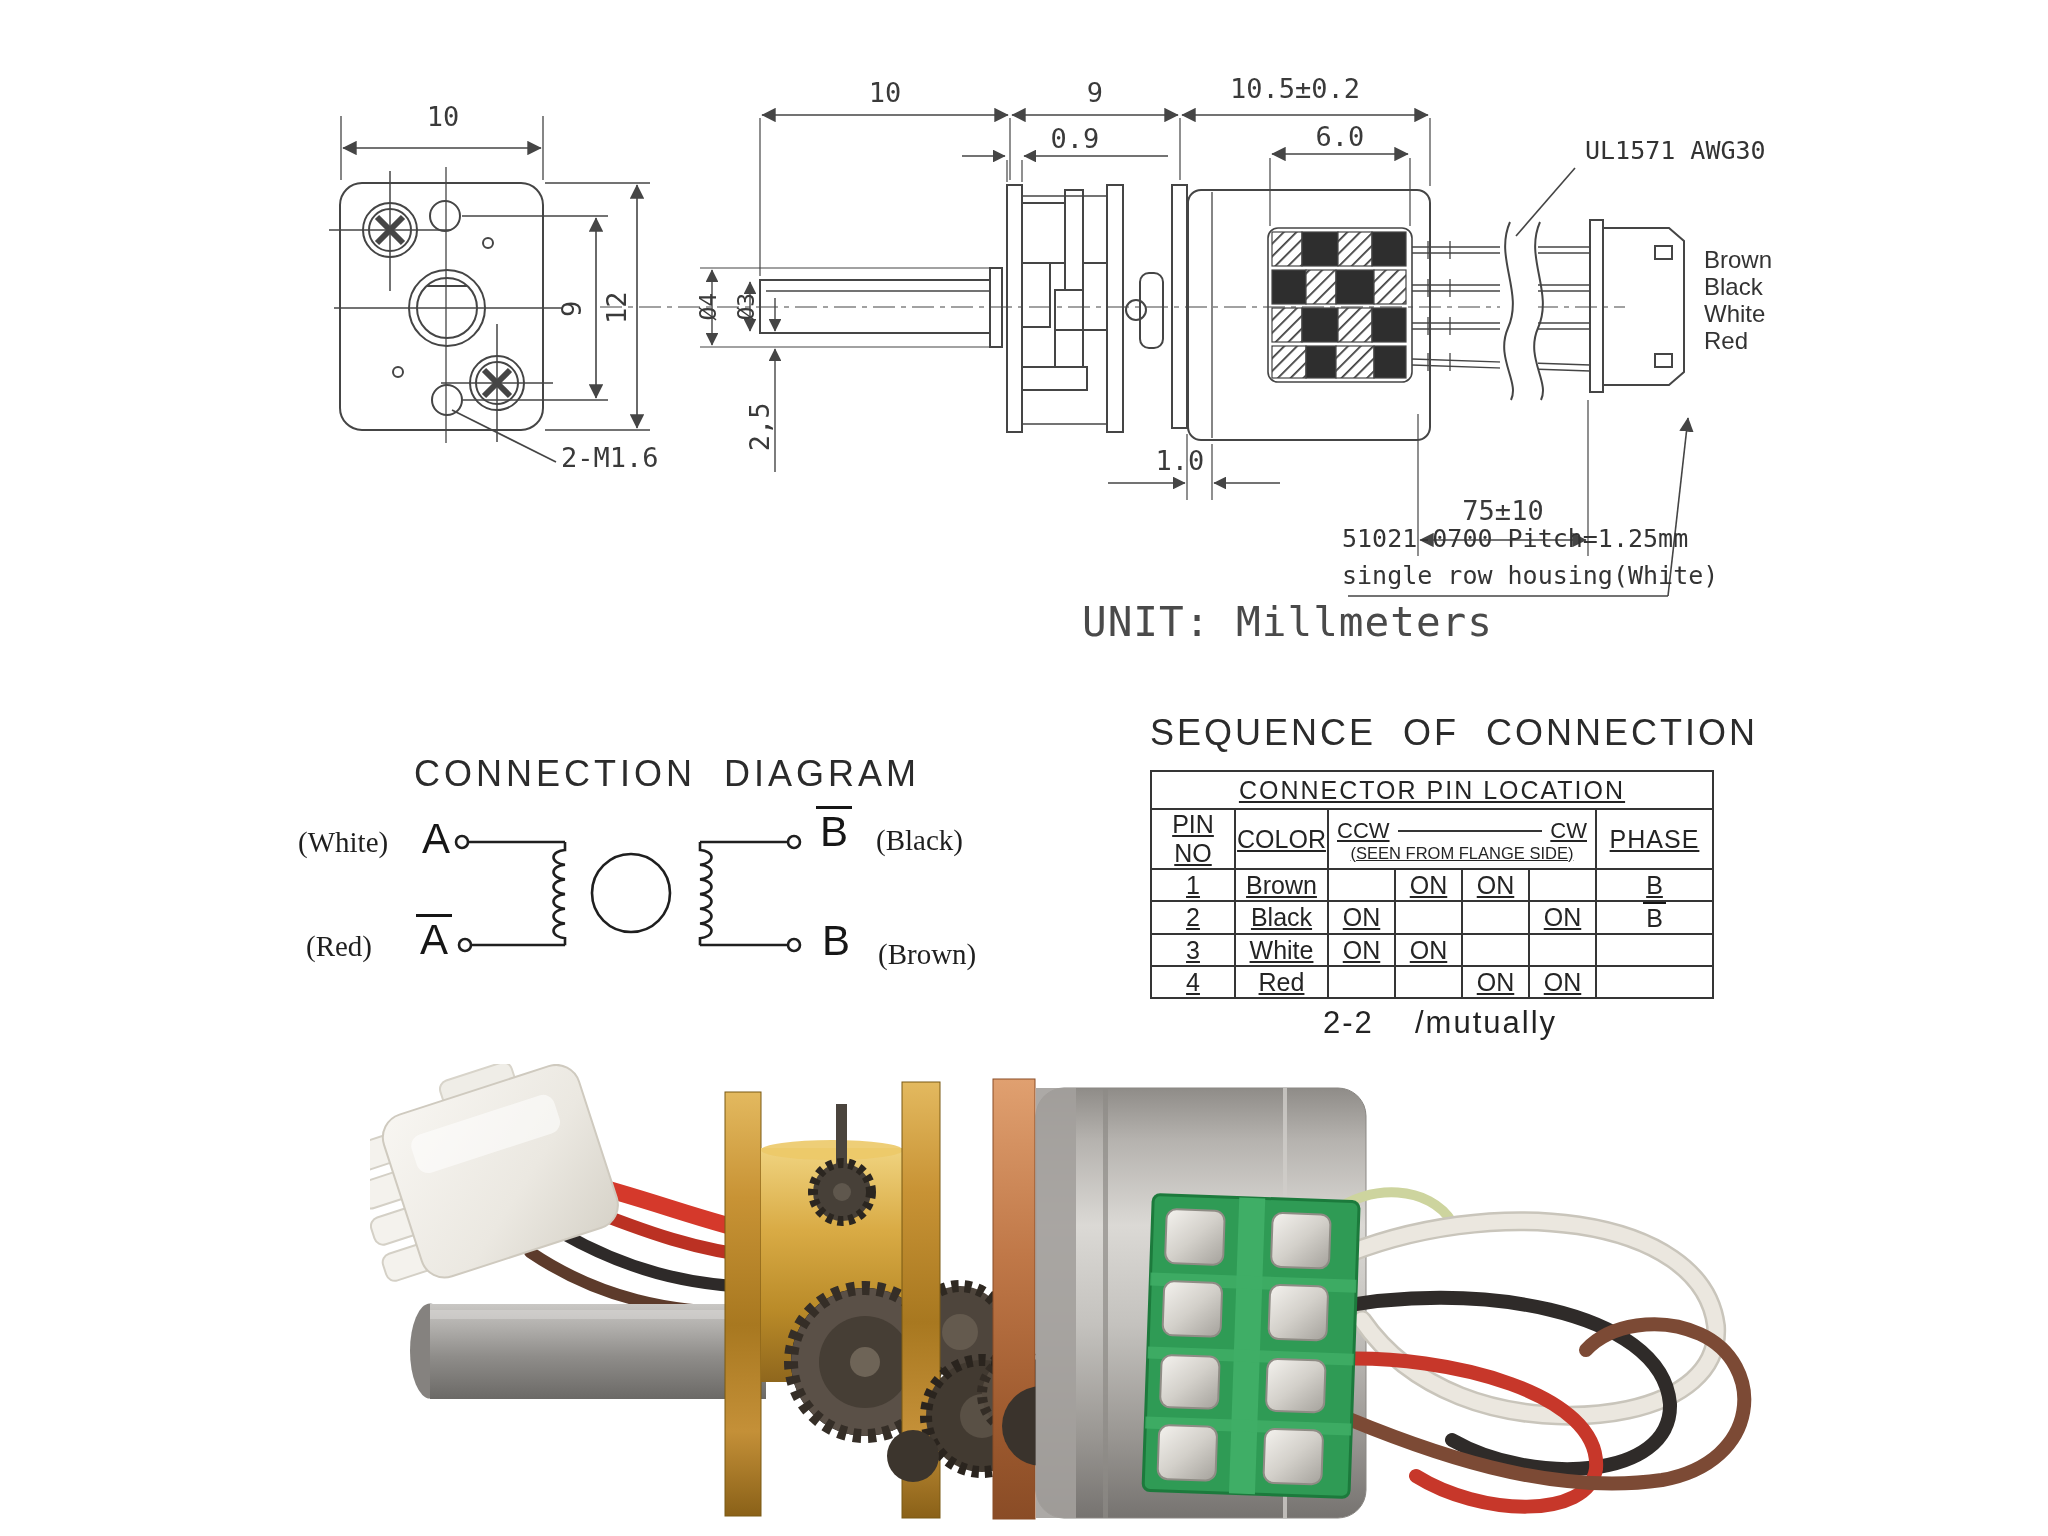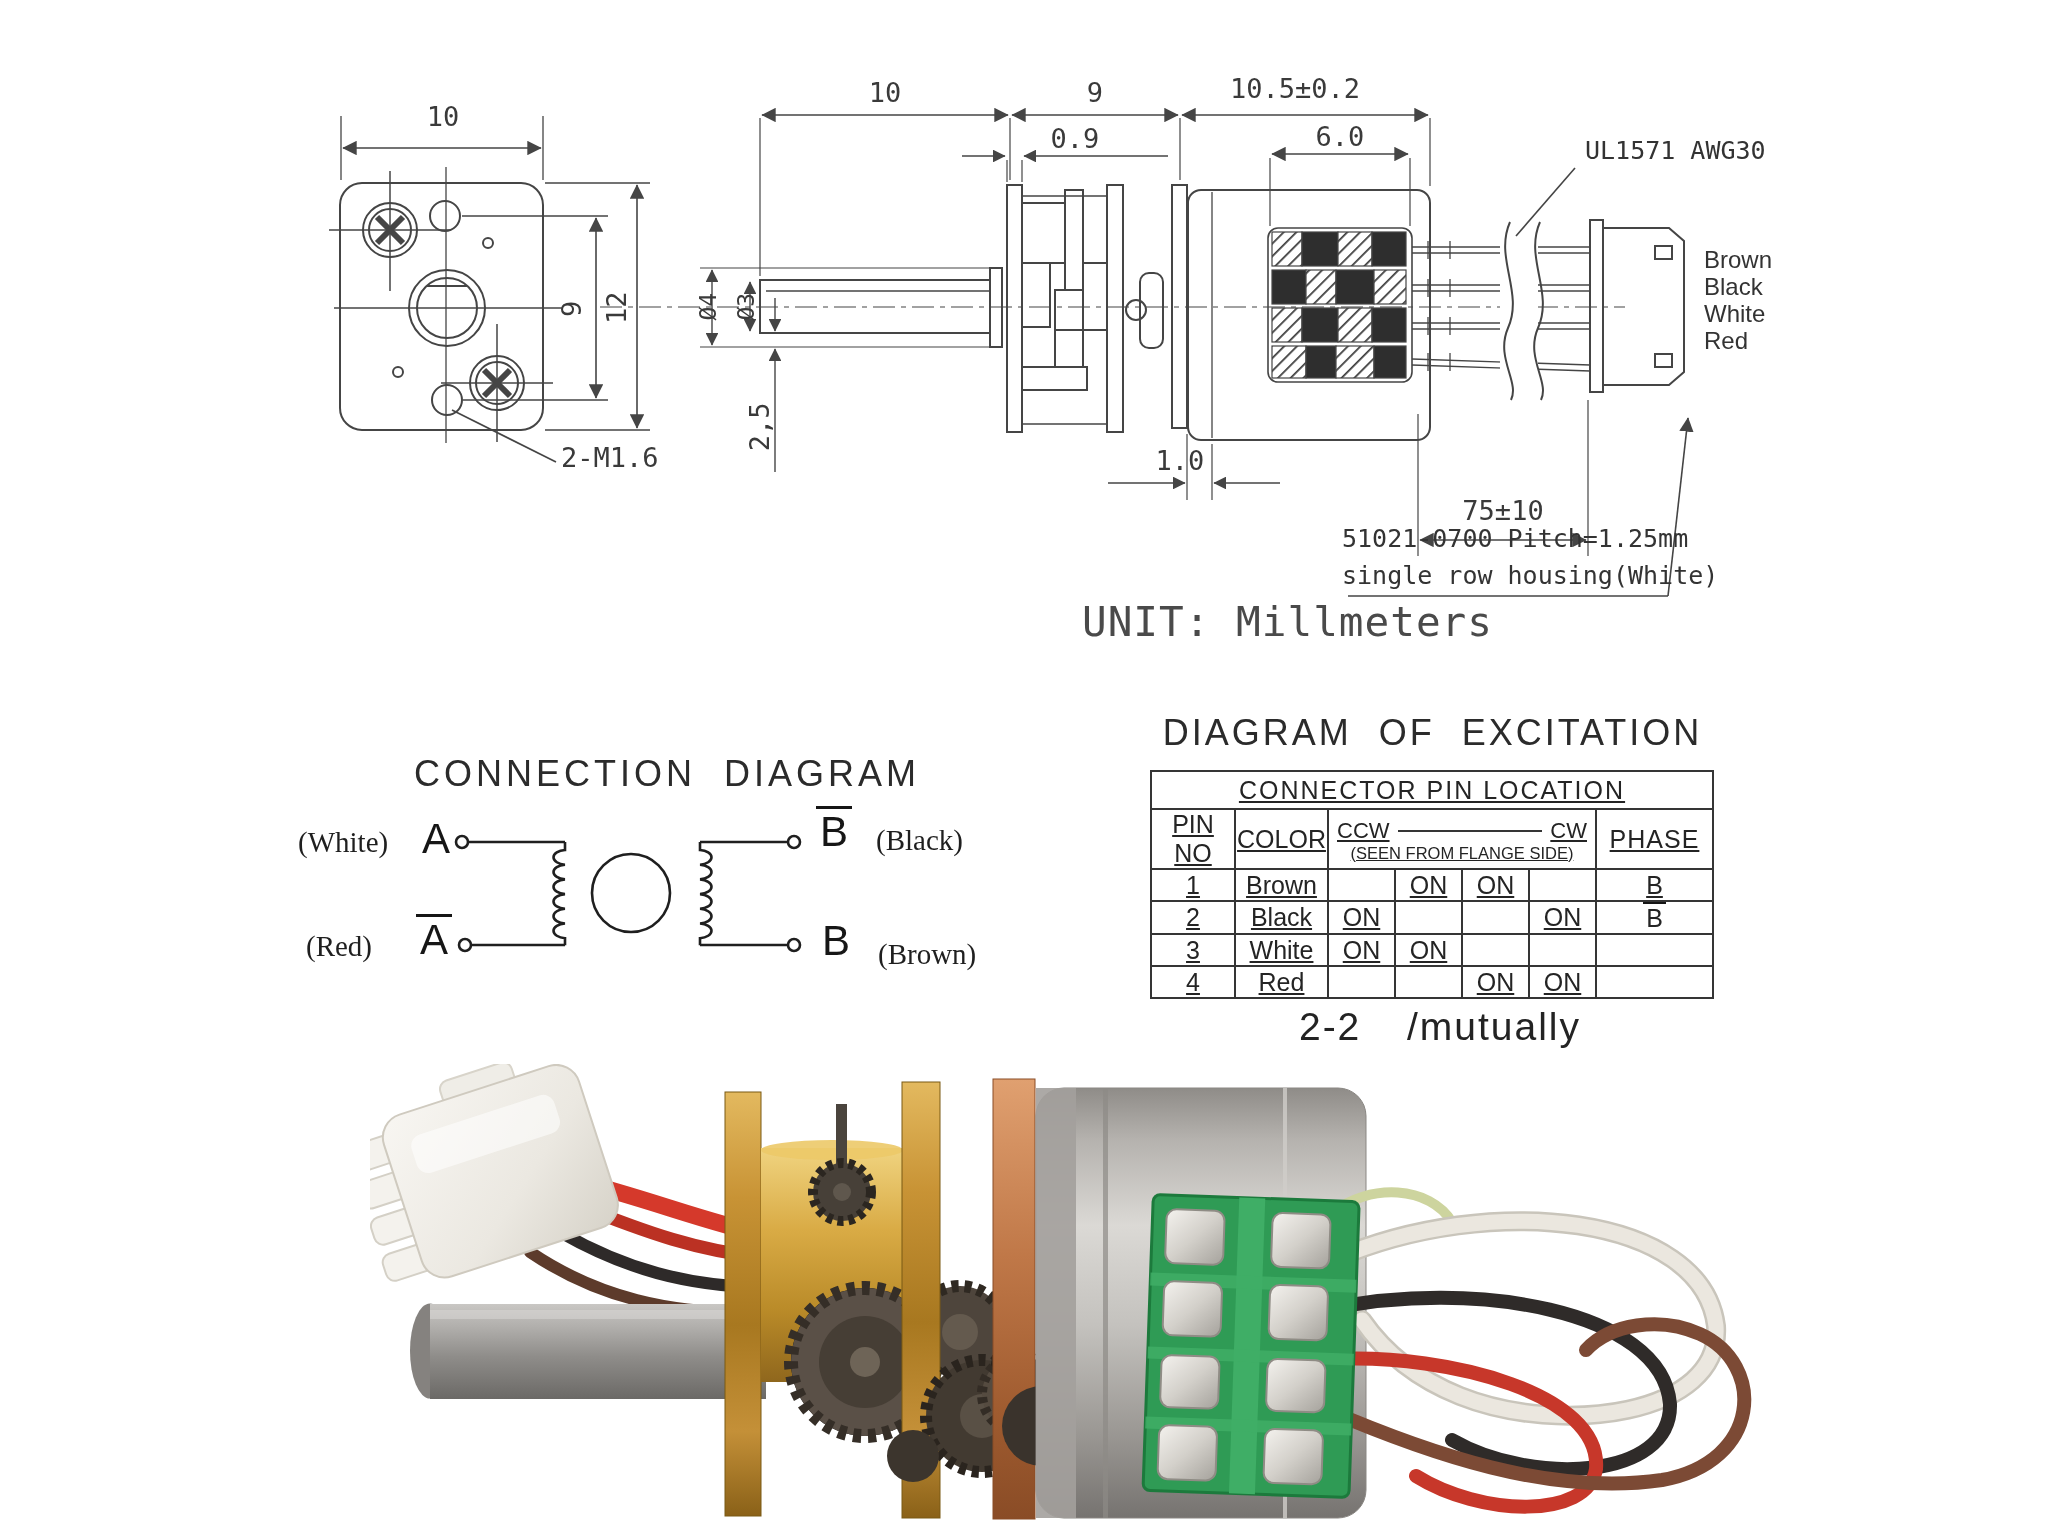--- a/index.html
+++ b/index.html
@@ -27,21 +27,21 @@
   table.exc td{border:2px solid #353535;text-align:center;padding:0;overflow:hidden;
                font-size:25px;color:#242424;text-decoration:underline;}
   td.thead{font-size:26px;letter-spacing:2px;}
   td.colhead{font-size:22px;letter-spacing:0px;}
   .ccwrow{display:flex;align-items:center;justify-content:space-between;padding:2px 8px 0 8px;font-size:22px;}
   .ccwline{flex:1;height:0;border-top:2px solid #353535;margin:0 8px;}
   .dirnote{font-size:16.5px;letter-spacing:0px;white-space:nowrap;}
   .phhead{font-size:25px;letter-spacing:1px;}
   td.vb{vertical-align:bottom;}
   td.vt{vertical-align:top;}
-  .foot{font-size:39px;color:#232323;letter-spacing:2px;word-spacing:10px;white-space:pre;}
+  .foot{font-size:31px;color:#232323;letter-spacing:2px;word-spacing:10px;white-space:pre;}
 </style>
 </head>
 <body>
 
 <div class="canvas">
 
   <svg class="abs" style="left:0;top:0" width="2048" height="1536" viewBox="0 0 2048 1536">
     <defs>
       <marker id="arr" viewBox="0 0 10 10" refX="9.5" refY="5" markerWidth="9" markerHeight="9" orient="auto-start-reverse">
           <path d="M0,0 L10,5 L0,10 z" fill="#454545"></path>
@@ -258,21 +258,21 @@
   <div class="abs unitnote" style="left:1082px;top:598px">UNIT: Millmeters</div>
   <div class="abs serifl" style="left:298px;top:826px">(White)</div>
   <div class="abs term" style="left:422px;top:818px">A</div>
   <div class="abs serifl" style="left:306px;top:930px">(Red)</div>
   <div class="abs term" style="left:416px;top:914px"><span class="ov">A</span></div>
   <div class="abs term" style="left:816px;top:806px"><span class="ov">B</span></div>
   <div class="abs serifl" style="left:876px;top:824px">(Black)</div>
   <div class="abs term" style="left:822px;top:920px">B</div>
   <div class="abs serifl" style="left:878px;top:938px">(Brown)</div>
 
-  <div class="abs sectitle" style="left:1150px;top:712px;width:565px;text-align:center;letter-spacing:3px">DIAGRAM OF EXCITATION</div>
+  <div class="abs sectitle" style="left:1150px;top:712px;width:565px;text-align:center;letter-spacing:3px">SEQUENCE OF CONNECTION</div>
 
   <div class="abs" style="left:1150px;top:770px">
     <table class="exc">
       <colgroup>
           <col style="width:84px">
           <col style="width:93px">
           <col style="width:67px">
           <col style="width:67px">
           <col style="width:67px">
           <col style="width:67px">

